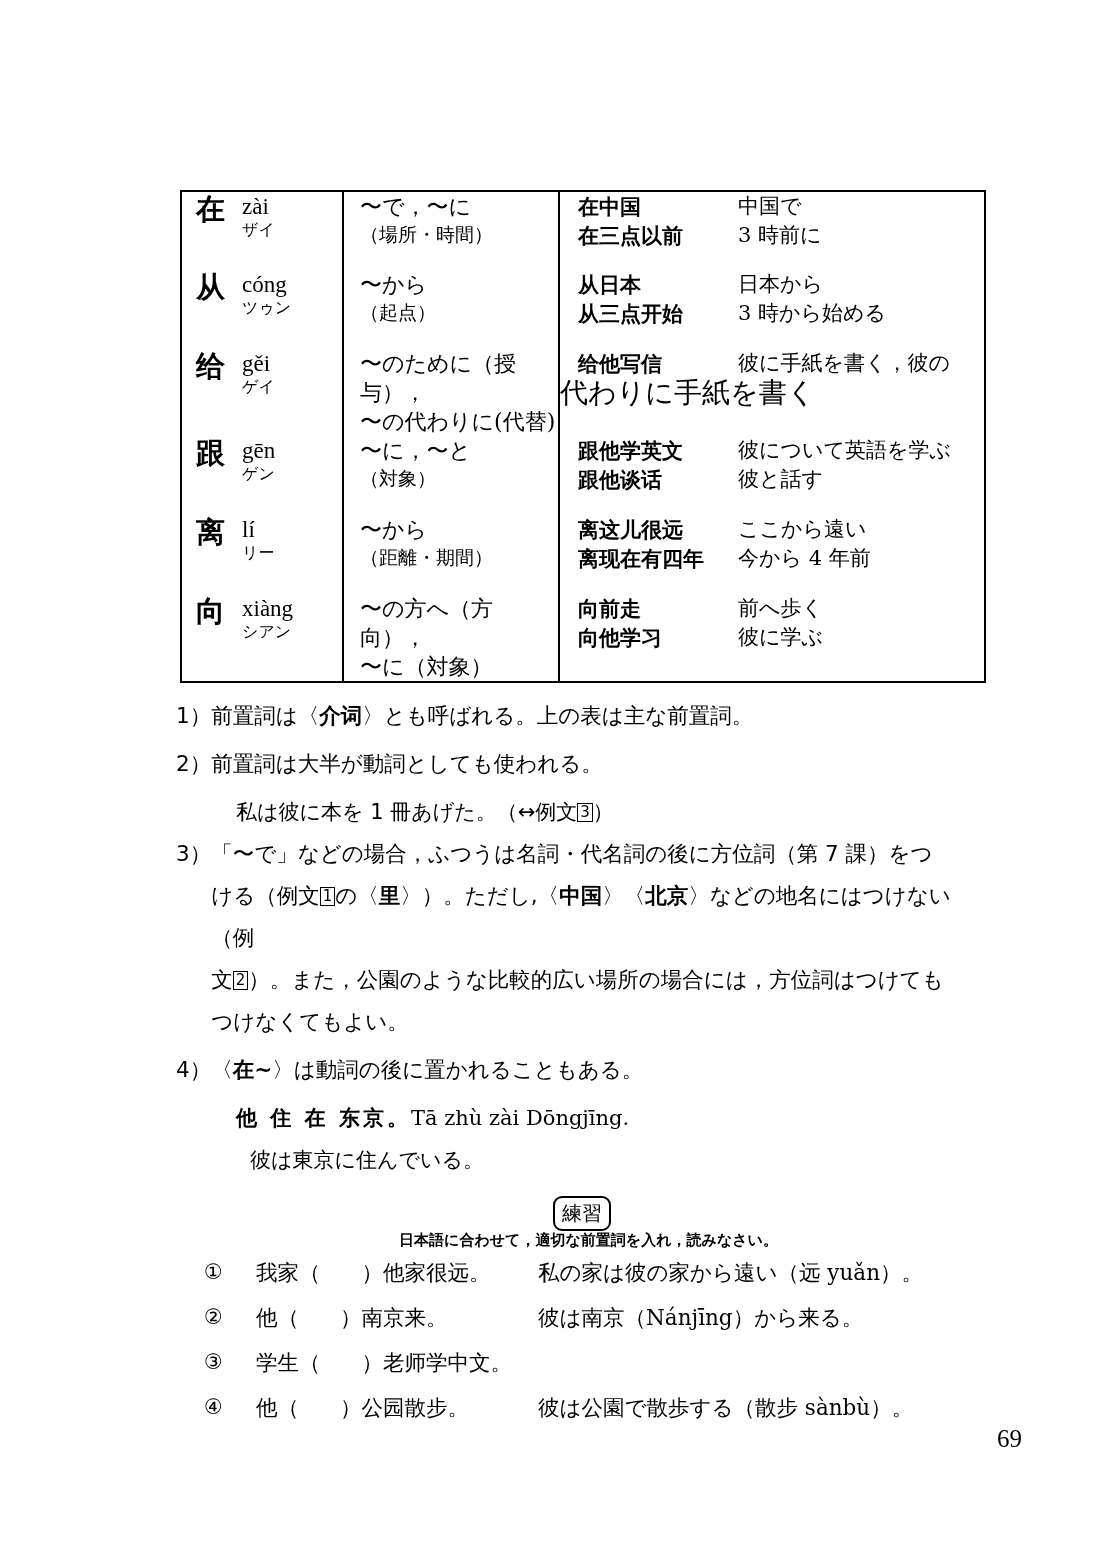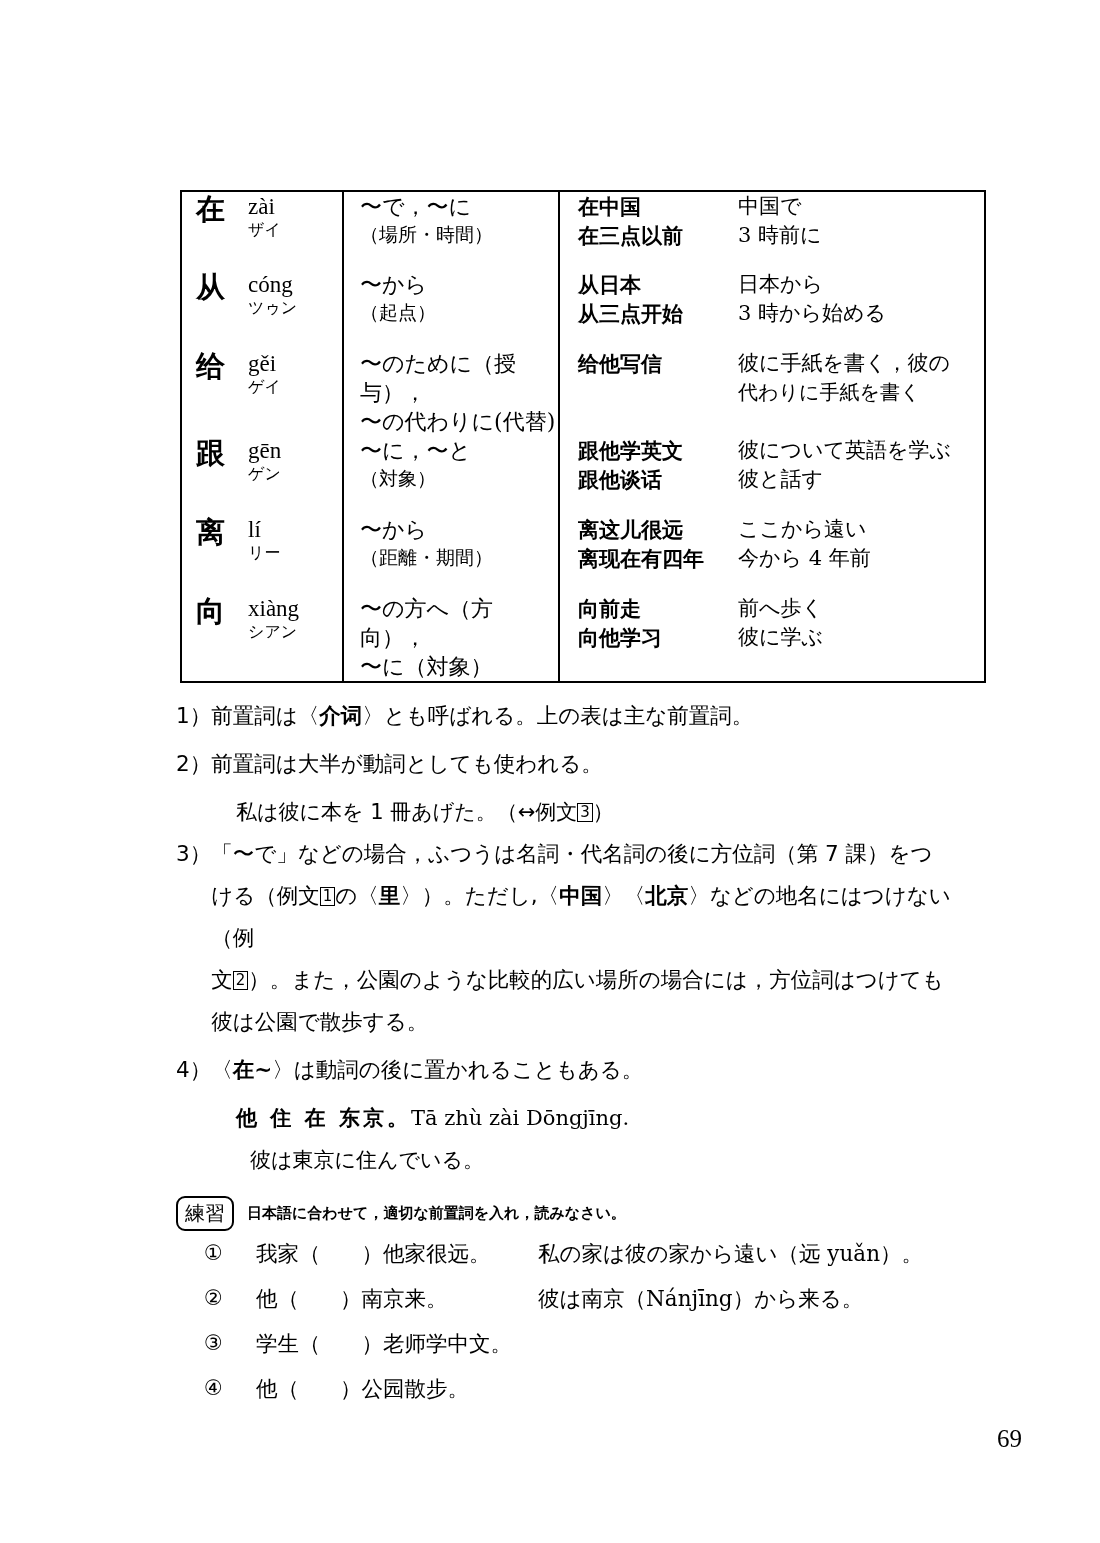--- a/index.html
+++ b/index.html
@@ -67,21 +67,20 @@
   }
   .hanzi {
     font-family: "DejaVu Serif", "Liberation Serif", serif;
     font-weight: bold;
     font-size: 29px;
     line-height: 34px;
     width: 46px;
     display: inline-block;
   }
   .pron {
-    margin-left: 6px;
     margin-top: 2px;
   }
   .pinyin {
     font-family: "Liberation Serif", "DejaVu Serif", serif;
     font-size: 23px;
     line-height: 26px;
     display: block;
   }
   .katakana {
     font-family: "DejaVu Sans", "Liberation Sans", sans-serif;
@@ -119,22 +118,21 @@
     width: 160px;
     flex: 0 0 160px;
   }
   .ex-ja {
     font-family: "DejaVu Serif", "Liberation Serif", serif;
     font-size: 21px;
     flex: 1;
   }
   .ex-ja-cont {
     font-family: "DejaVu Serif", "Liberation Serif", serif;
-    font-size: 20px;
-    padding-left: 178px;
+    font-size: 28px;
     line-height: 29px;
   }
 
   
   .notes {
     position: absolute;
     left: 176px;
     top: 695px;
     width: 812px;
   }
@@ -204,20 +202,21 @@
   
   .exercise {
     position: absolute;
     left: 176px;
     top: 1196px;
     width: 812px;
   }
   .ex-head {
     display: flex;
     align-items: center;
+    flex-direction: column;
   }
   .ex-badge {
     border: 2px solid #000;
     border-radius: 9px;
     font-family: "DejaVu Sans", "Liberation Sans", sans-serif;
     font-size: 20px;
     line-height: 20px;
     padding: 5px 7px 6px 7px;
     font-weight: normal;
     flex: 0 0 auto;
@@ -456,21 +455,21 @@
     <div class="ex-line">
       <span class="ja"><span>私は彼に本を 1 冊あげた。（↔例文</span><span class="boxnum">3</span><span>）</span></span>
     </div>
 
     <div class="note">
       <span class="note-num">3）</span>
       <div class="note-body">
         <p>「〜で」などの場合，ふつうは名詞・代名詞の後に方位詞（第 7 課）をつ</p>
         <p>ける（例文<span class="boxnum">1</span>の〈<span class="b">里</span>〉）。ただし,〈<span class="b">中国</span>〉〈<span class="b">北京</span>〉などの地名にはつけない（例</p>
         <p>文<span class="boxnum">2</span>）。また，公園のような比較的広い場所の場合には，方位詞はつけても</p>
-        <p>彼は公園で散歩する。</p>
+        <p>つけなくてもよい。</p>
       </div>
     </div>
 
     <div class="note">
       <span class="note-num">4）</span>
       <div class="note-body">
         <p><span>〈</span><span class="b">在~</span><span>〉は動詞の後に置かれることもある。</span></p>
       </div>
     </div>
     <div class="ex-line2">
@@ -498,18 +497,19 @@
     </div>
 
     <div class="ex-item">
       <span class="num">③</span>
       <span class="qcn"><span>学生（</span><span class="blank">&nbsp;&nbsp;&nbsp;&nbsp;&nbsp;&nbsp;</span><span>）老师学中文。</span></span>
     </div>
 
     <div class="ex-item">
       <span class="num">④</span>
       <span class="qcn"><span>他（</span><span class="blank">&nbsp;&nbsp;&nbsp;&nbsp;&nbsp;&nbsp;</span><span>）公园散步。</span></span>
+      <span class="qja">彼は公園で散歩する（散步 sànbù）。</span>
     </div>
   </div>
 
   <div class="page-number">69</div>
 
 </div>
 
 </body></html>

